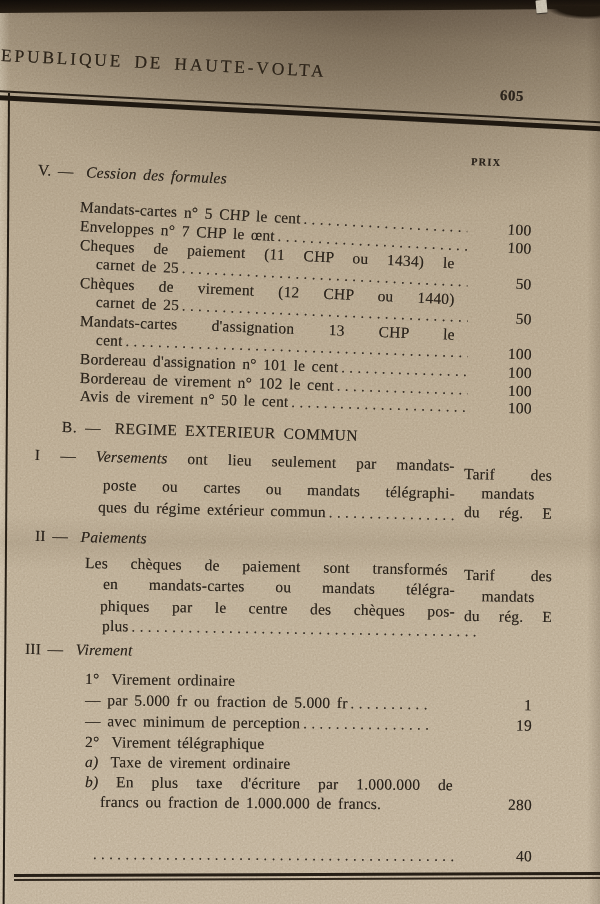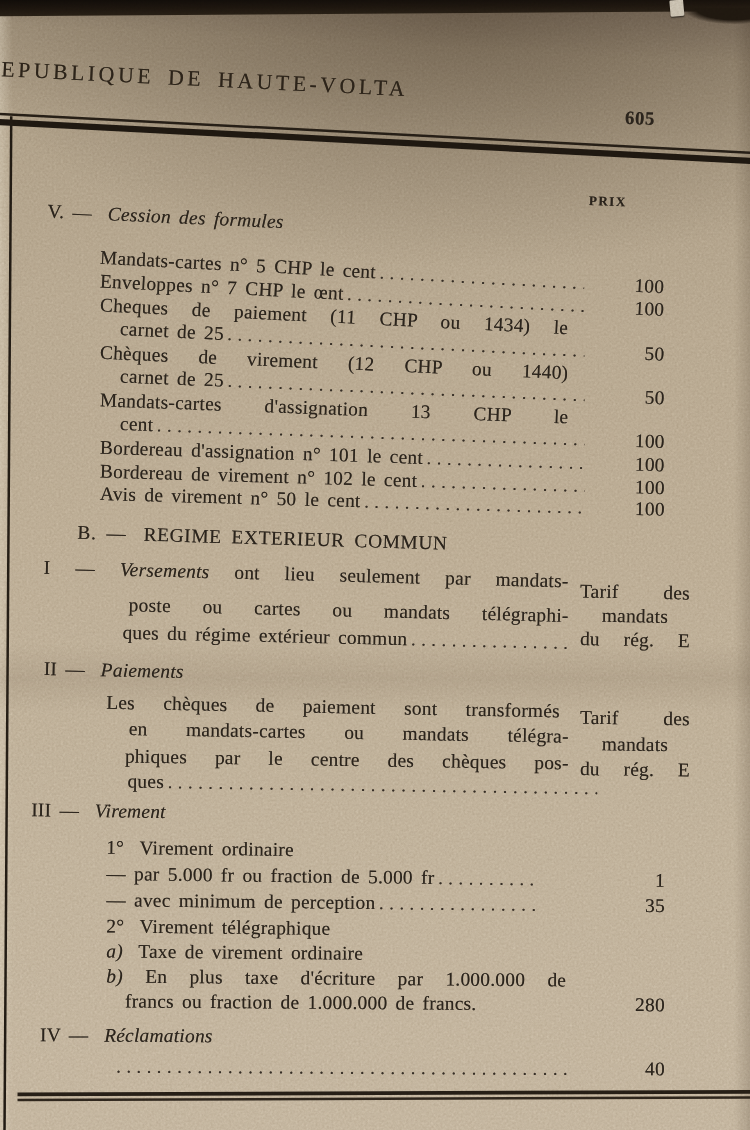--- a/index.html
+++ b/index.html
@@ -157,21 +157,21 @@
 
   <div class="ln" style="left:35px;top:526px;transform:rotate(1.2deg);">
     <span>II</span>
     <span class="numgap">—</span>
     <span class="it">Paiements</span>
   </div>
   <div class="ln just" style="left:85px;top:553px;width:363px;transform:rotate(1.1deg);">Les chèques de paiement sont transformés</div>
   <div class="ln just" style="left:103px;top:574px;width:352px;transform:rotate(1.0deg);">en mandats-cartes ou mandats télégra-</div>
   <div class="ln just" style="left:100px;top:596px;width:355px;transform:rotate(0.9deg);">phiques par le centre des chèques pos-</div>
   <div class="ln row" style="left:102px;top:616px;width:376px;transform:rotate(0.8deg);">
-    <span>ques</span>
+    <span>plus</span>
     <span class="dots">................................................................................</span>
   </div>
   <div class="ln tarif tj" style="left:464px;top:565px;transform:rotate(0.8deg);">Tarif des</div>
   <div class="ln tarif tc" style="left:464px;top:586px;transform:rotate(0.8deg);">mandats</div>
   <div class="ln tarif tj" style="left:464px;top:606px;transform:rotate(0.8deg);">du rég. E</div>
 
   <div class="ln" style="left:25px;top:639px;transform:rotate(0.8deg);">
     <span>III</span>
     <span class="numgap">—</span>
     <span class="it">Virement</span>
@@ -181,45 +181,40 @@
     <span>Virement ordinaire</span>
   </div>
   <div class="ln row" style="left:85px;top:690px;width:447px;transform:rotate(0.7deg);">
     <span>— par 5.000 fr ou fraction de 5.000 fr</span>
     <span class="dots mr56">................................................................................</span>
     <span class="price">1</span>
   </div>
   <div class="ln row" style="left:85px;top:711px;width:447px;transform:rotate(0.6deg);">
     <span>— avec minimum de perception</span>
     <span class="dots mr56">................................................................................</span>
-    <span class="price">35</span>
+    <span class="price">19</span>
   </div>
   <div class="ln" style="left:85px;top:732px;transform:rotate(0.6deg);">
     <span class="numgap">2°</span>
     <span>Virement télégraphique</span>
   </div>
   <div class="ln" style="left:85px;top:752px;transform:rotate(0.5deg);">
     <span class="it numgap">a)</span>
     <span>Taxe de virement ordinaire</span>
   </div>
   <div class="ln just" style="left:85px;top:772px;width:368px;transform:rotate(0.5deg);">
     <span class="it">b)</span>
     <span>En plus taxe d'écriture par 1.000.000 de</span>
   </div>
   <div class="ln row" style="left:100px;top:792px;width:432px;transform:rotate(0.4deg);">
     <span>francs ou fraction de 1.000.000 de francs.</span>
     <span class="sp"></span>
     <span class="price">280</span>
   </div>
 
-  <div class="ln" style="left:32px;top:819px;transform:rotate(0.35deg);">
-    <span>IV</span>
-    <span class="numgap">—</span>
-    <span class="it">Réclamations</span>
-  </div>
   <div class="ln row" style="left:90px;top:844px;width:442px;transform:rotate(0.3deg);">
     <span class="dots mr30">................................................................................</span>
     <span class="price">40</span>
   </div>
 
   <svg class="grain" xmlns="http://www.w3.org/2000/svg">
     <filter id="g">
         <feTurbulence type="fractalNoise" baseFrequency="0.55" numOctaves="2" seed="7"></feTurbulence>
       <feColorMatrix type="matrix" values="0 0 0 0 0.42  0 0 0 0 0.36  0 0 0 0 0.28  0.35 0.35 0.35 0 0"></feColorMatrix>
     </filter>

